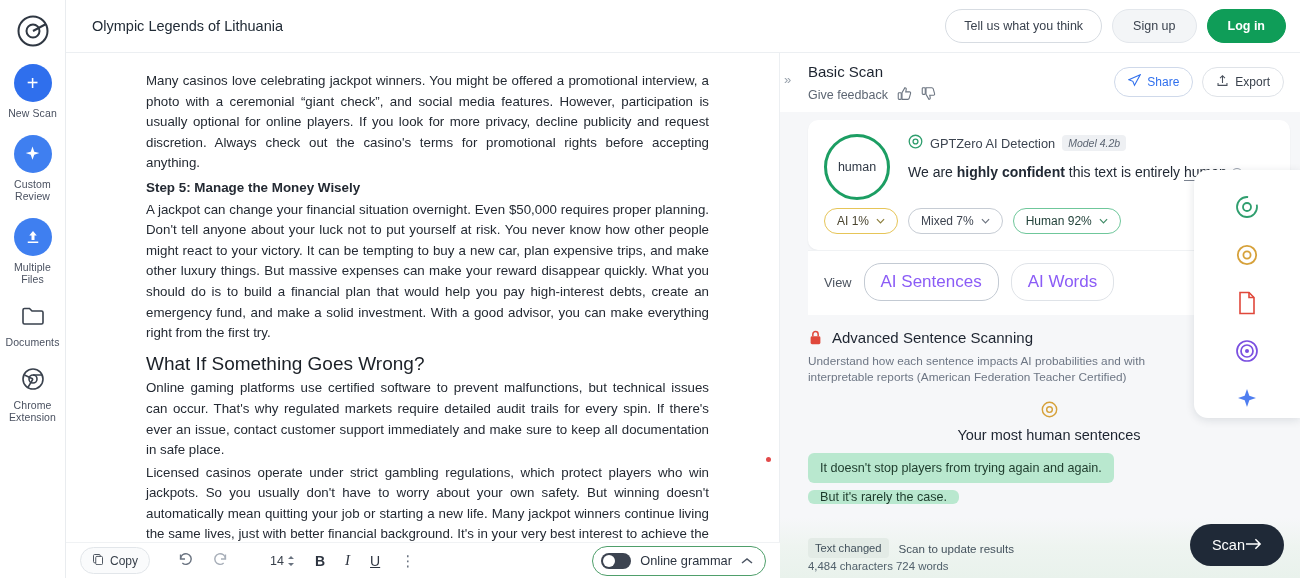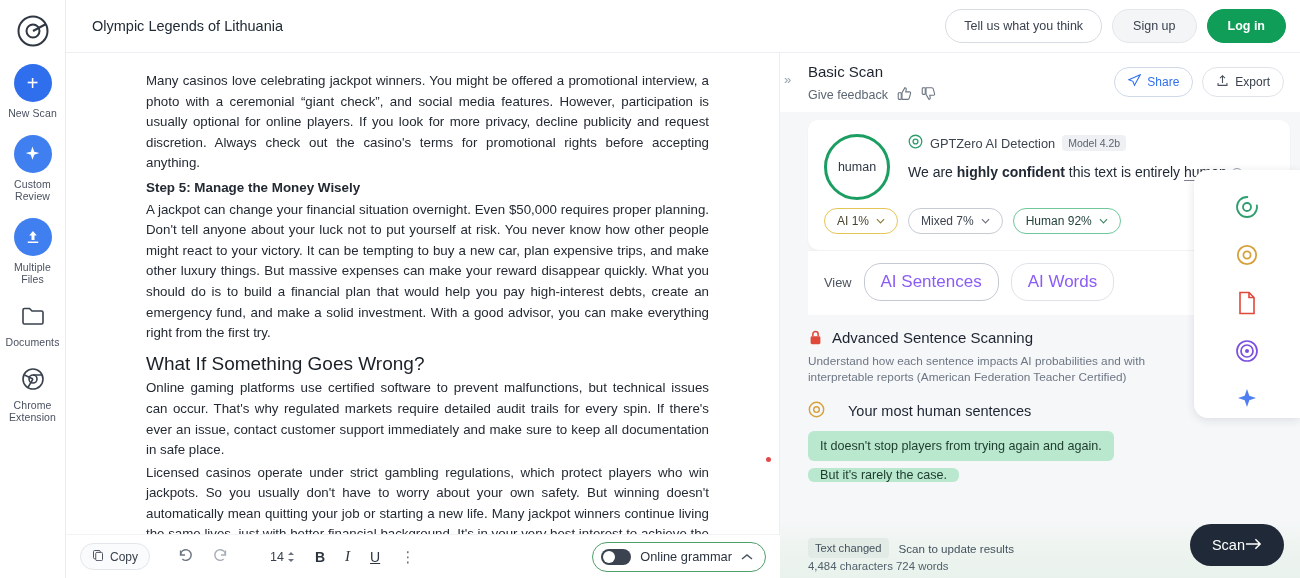--- a/index.html
+++ b/index.html
@@ -61,21 +61,21 @@
     padding: 18px 70px 0 80px;
     font-size: 13.3px; line-height: 20.6px; text-align: justify; color: #242a33;
   }
   .doc-body p { margin: 0 0 2px 0; }
   .doc-h { font-weight: 700; font-size: 13.4px; margin: 4px 0 1px; }
   .doc-h2 { font-size: 19px; font-weight: 400; margin: 10px 0 4px; color:#1b2027; }
   .red-dot { position:absolute; left: 766px; top: 457px; width:5px; height:5px; border-radius:50%; background:#e24a4a; }
 
   
   .editor-bar {
-    position: absolute; left: 66px; bottom: 0; width: 714px; height: 44px;
+    position: absolute; left: 66px; bottom: 0; width: 714px; height: 36px;
     background: #fff; display: flex; align-items: center; padding: 0 14px;
     gap: 0; border-top: 1px solid #f0f2f4;
   }
   .copy-chip {
     display:flex; align-items:center; gap:6px; border:1px solid #e2e6ea; border-radius: 16px;
     padding: 5px 11px; font-size: 12px; color:#39414c; background:#fafbfc; cursor:pointer;
   }
   .undo-redo { display:flex; align-items:center; gap: 18px; margin-left: 26px; color:#6a7380; font-size: 15px; }
   .fmt-group { display:flex; align-items:center; gap: 20px; margin-left: 40px; color:#2d3440; }
   .fontsize { display:flex; align-items:center; gap:3px; font-size:12.5px; color:#39414c; cursor:pointer; }
@@ -111,21 +111,21 @@
   .pill.share { color:#2f6fed; border-color:#cfd9ea; }
 
   .card {
     margin: 8px 10px 0 28px; background:#fff; border-radius: 10px; padding: 14px 16px 16px;
     box-shadow: 0 1px 2px rgba(20,30,50,.06);
   }
   .detect-row { display:flex; align-items:flex-start; gap: 18px; }
   .gauge { width: 66px; height: 66px; border-radius: 50%; border: 3px solid #1c9e63; display:flex; align-items:center; justify-content:center; flex: 0 0 auto; }
   .gauge span { font-size: 12.5px; color:#2f3845; }
   .detect-head { display:flex; align-items:center; gap: 7px; font-size: 12.8px; color:#3c4插; color:#3c4450; }
-  .model-tag { background:#eef0f3; border-radius: 4px; font-size: 10.5px; color:#5c6572; padding: 2px 6px; }
+  .model-tag { background:#eef0f3; border-radius: 4px; font-size: 10.5px; color:#5c6572; padding: 2px 6px; font-style: italic; }
   .confident { margin-top: 12px; font-size: 14px; color:#222a35; }
   .confident b { font-weight: 700; }
   .confident .human-u { border-bottom: 1.5px solid #7a828f; }
   .info-i { display:inline-block; width:12px; height:12px; border:1px solid #9aa2ad; border-radius:50%; font-size:9px; line-height:11px; text-align:center; color:#8b939e; }
   .chance-label { margin-top: 16px; font-size: 11.8px; color:#6d7684; }
   .chips { margin-top: 8px; display:flex; gap: 10px; }
   .chip {
     border-radius: 15px; padding: 5px 12px; font-size: 12px; display:flex; align-items:center; gap:7px; cursor:pointer;
   }
   .chip.ai { border:1px solid #e6c558; color:#4a4530; background:#fff; }
@@ -137,21 +137,21 @@
   .tog {
     border:1px solid #dfe3e8; background:#fff; border-radius: 17px; padding: 8px 16px; font-size: 17px; color:#8b5cf6; cursor:pointer;
   }
   .tog.active { border-color:#c3cad3; }
 
   .adv { margin: 14px 10px 0 28px; }
   .adv-title { display:flex; align-items:center; gap: 9px; font-size: 15px; color:#1d2430; }
   .lock { width: 15px; height: 16px; }
   .adv-desc { margin-top: 7px; font-size: 11.8px; line-height: 16px; color:#6d7684; max-width: 390px; }
 
-  .human-sent-title { margin: 16px 10px 0 28px; display:flex; align-items:center; gap:23px; font-size: 14.5px; color:#1d2430; }
+  .human-sent-title { margin: 16px 10px 0 28px; display:flex; align-items:center; gap:6px; font-size: 14.5px; color:#1d2430;flex-direction:column; }
   .sent { margin: 10px 10px 0 28px; background:#b9e8cf; border-radius: 6px; padding: 8px 12px; font-size: 12.6px; color:#1d3a2b; display:inline-block; }
   .sent2 { margin: 7px 10px 0 28px; background:#b9e8cf; border-radius: 6px; padding: 0 12px; font-size: 12.6px; color:#1d3a2b; display:inline-block; }
 
   
   .scan-bottom {
     position:absolute; left: 780px; bottom: 0; right: 0; height: 60px;
     background: linear-gradient(180deg, rgba(246,247,249,0) 0%, #eef4f0 48%, #e9f2ec 100%);
     display:flex; align-items:center; padding-left: 28px;
   }
   .status-chip { background:#e3ebe6; border-radius: 4px; font-size: 11.2px; color:#41505b; padding: 4px 7px; }

